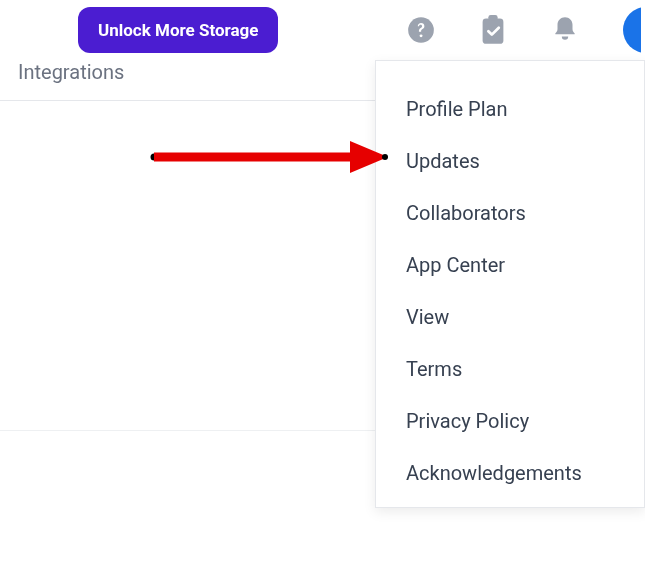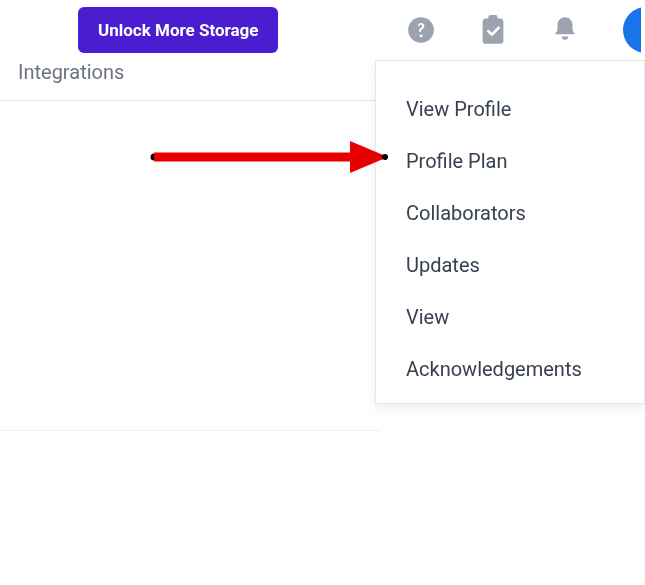--- a/index.html
+++ b/index.html
@@ -7,21 +7,21 @@
 
     .topbar { position: relative; height: 60px; display:flex; align-items:center; }
     .unlock-btn {
       position:absolute;
       left: 78px; top: 7px;
       background: #4b1dd1;
       color: #ffffff;
       font-weight: 700;
       font-size: 17px;
       border: none;
-      border-radius: 6px;
+      border-radius: 12px;
       padding: 13px 20px;
       cursor: pointer;
       font-family: inherit;
     }
 
     .top-icons { position:absolute; right:0; top:0; height:60px; display:flex; align-items:center; gap:44px; padding-right:4px;}
     .icon { display:inline-flex; align-items:center; justify-content:center; width:28px; height:28px; cursor:pointer; }
     .icon svg { display:block; }
 
     .avatar-crop { width:18px; height:46px; overflow:hidden; position:relative; }
@@ -94,25 +94,27 @@
   </div>
 </div>
 
 <div class="tab-section">
   <span class="tab-label">Integrations</span>
 </div>
 
 <div class="divider2"></div>
 
 <div class="menu">
-  <div class="menu-item">View Profile</div>
   <div class="menu-item">Profile Plan</div>
+  <div class="menu-item">Updates</div>
   <div class="menu-item">Collaborators</div>
-  <div class="menu-item">Updates</div>
+  <div class="menu-item">App Center</div>
   <div class="menu-item">View</div>
+  <div class="menu-item">Terms</div>
+  <div class="menu-item">Privacy Policy</div>
   <div class="menu-item">Acknowledgements</div>
 </div>
 
 <svg class="arrow" viewBox="0 0 238 40">
   <circle cx="4" cy="20" r="3.5" fill="#000"></circle>
   <line x1="4" y1="20" x2="210" y2="20" stroke="#e60000" stroke-width="9"></line>
   <polygon points="238,20 200,4 200,36" fill="#e60000"></polygon>
   <circle cx="235" cy="20" r="3" fill="#000"></circle>
 </svg>
 

